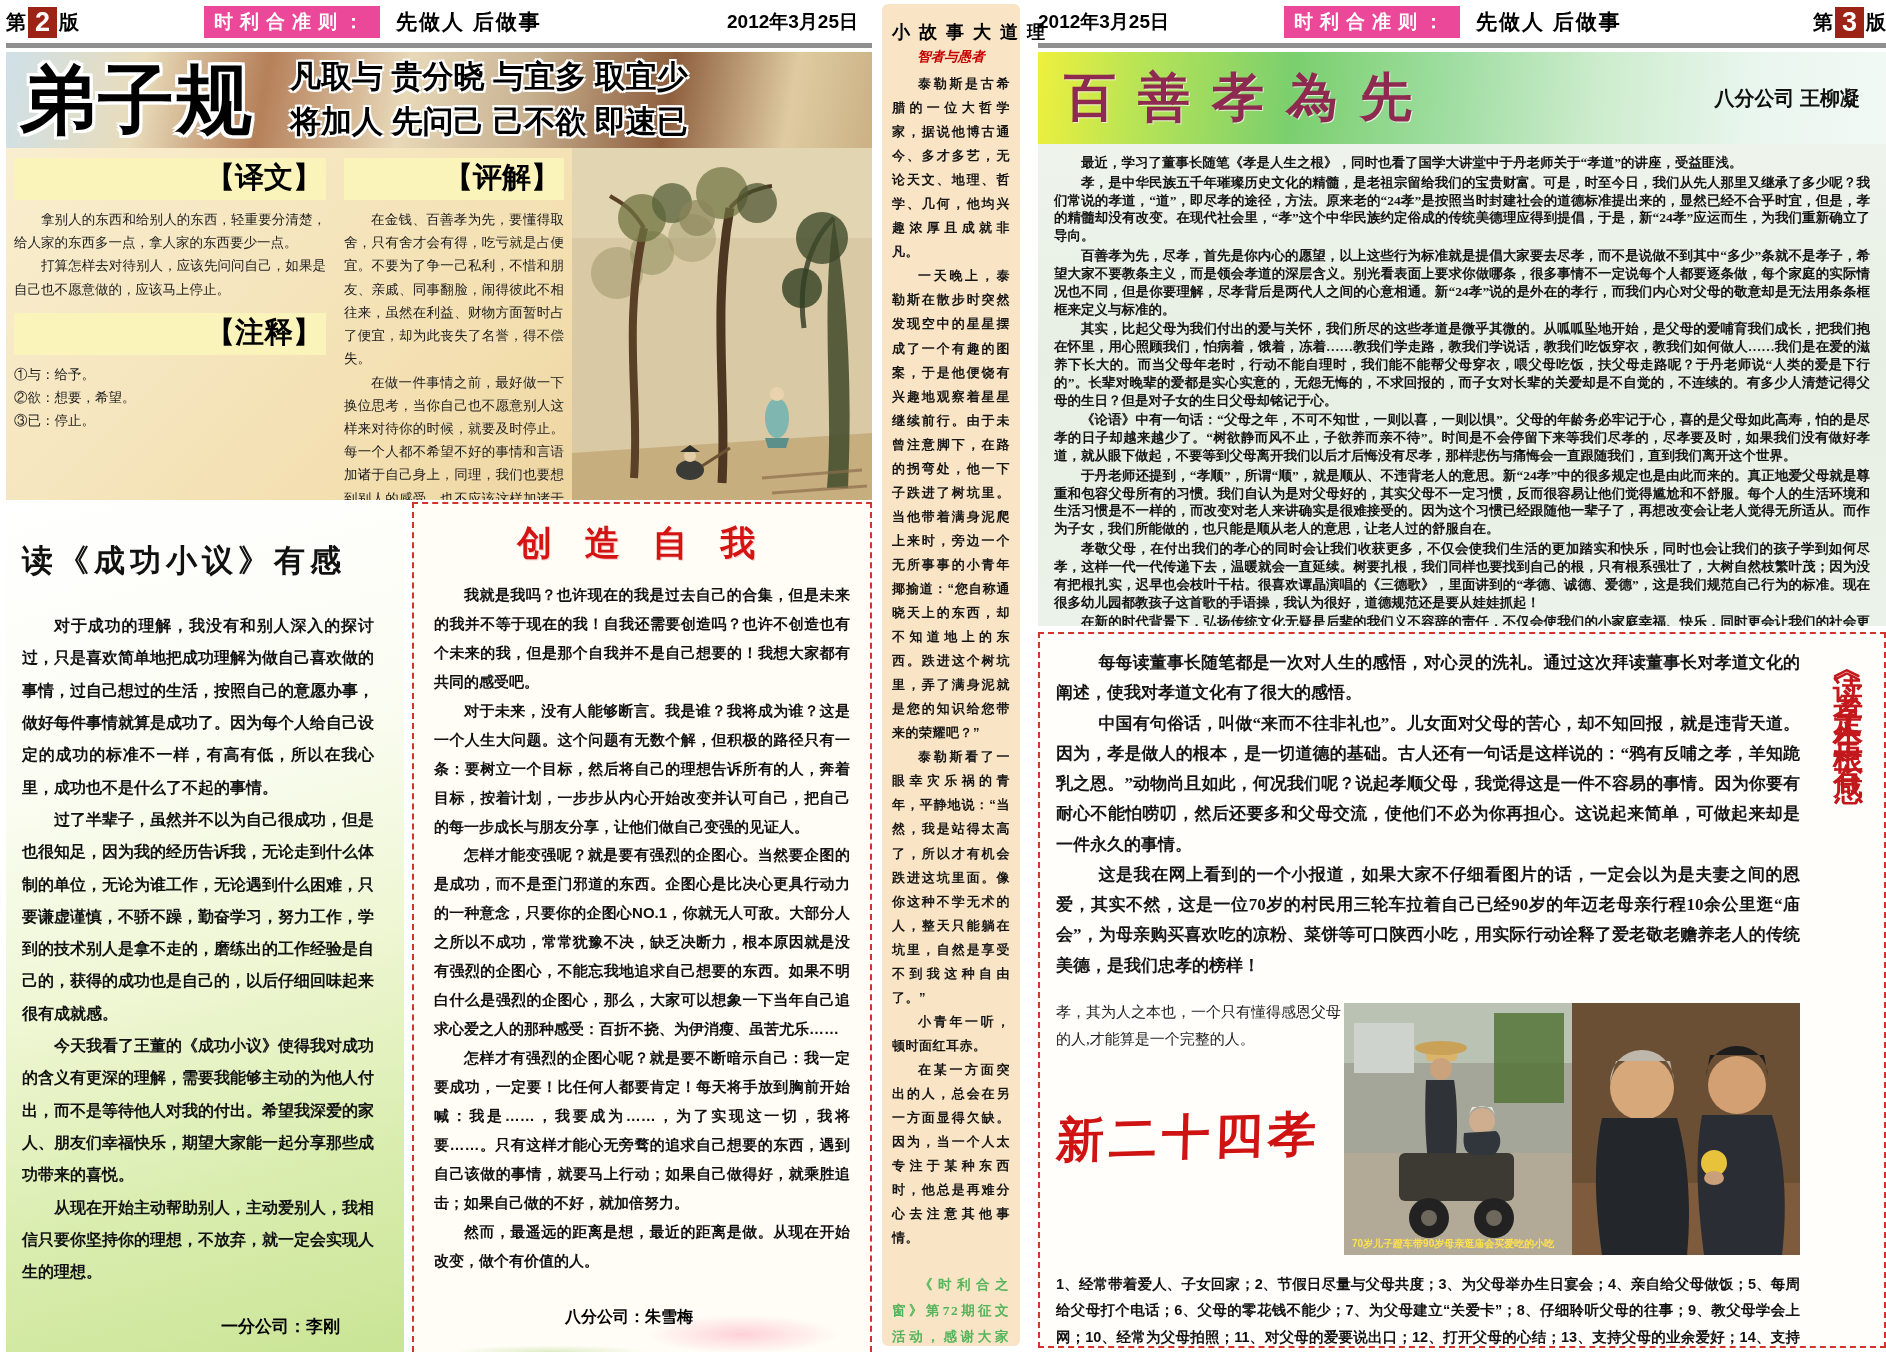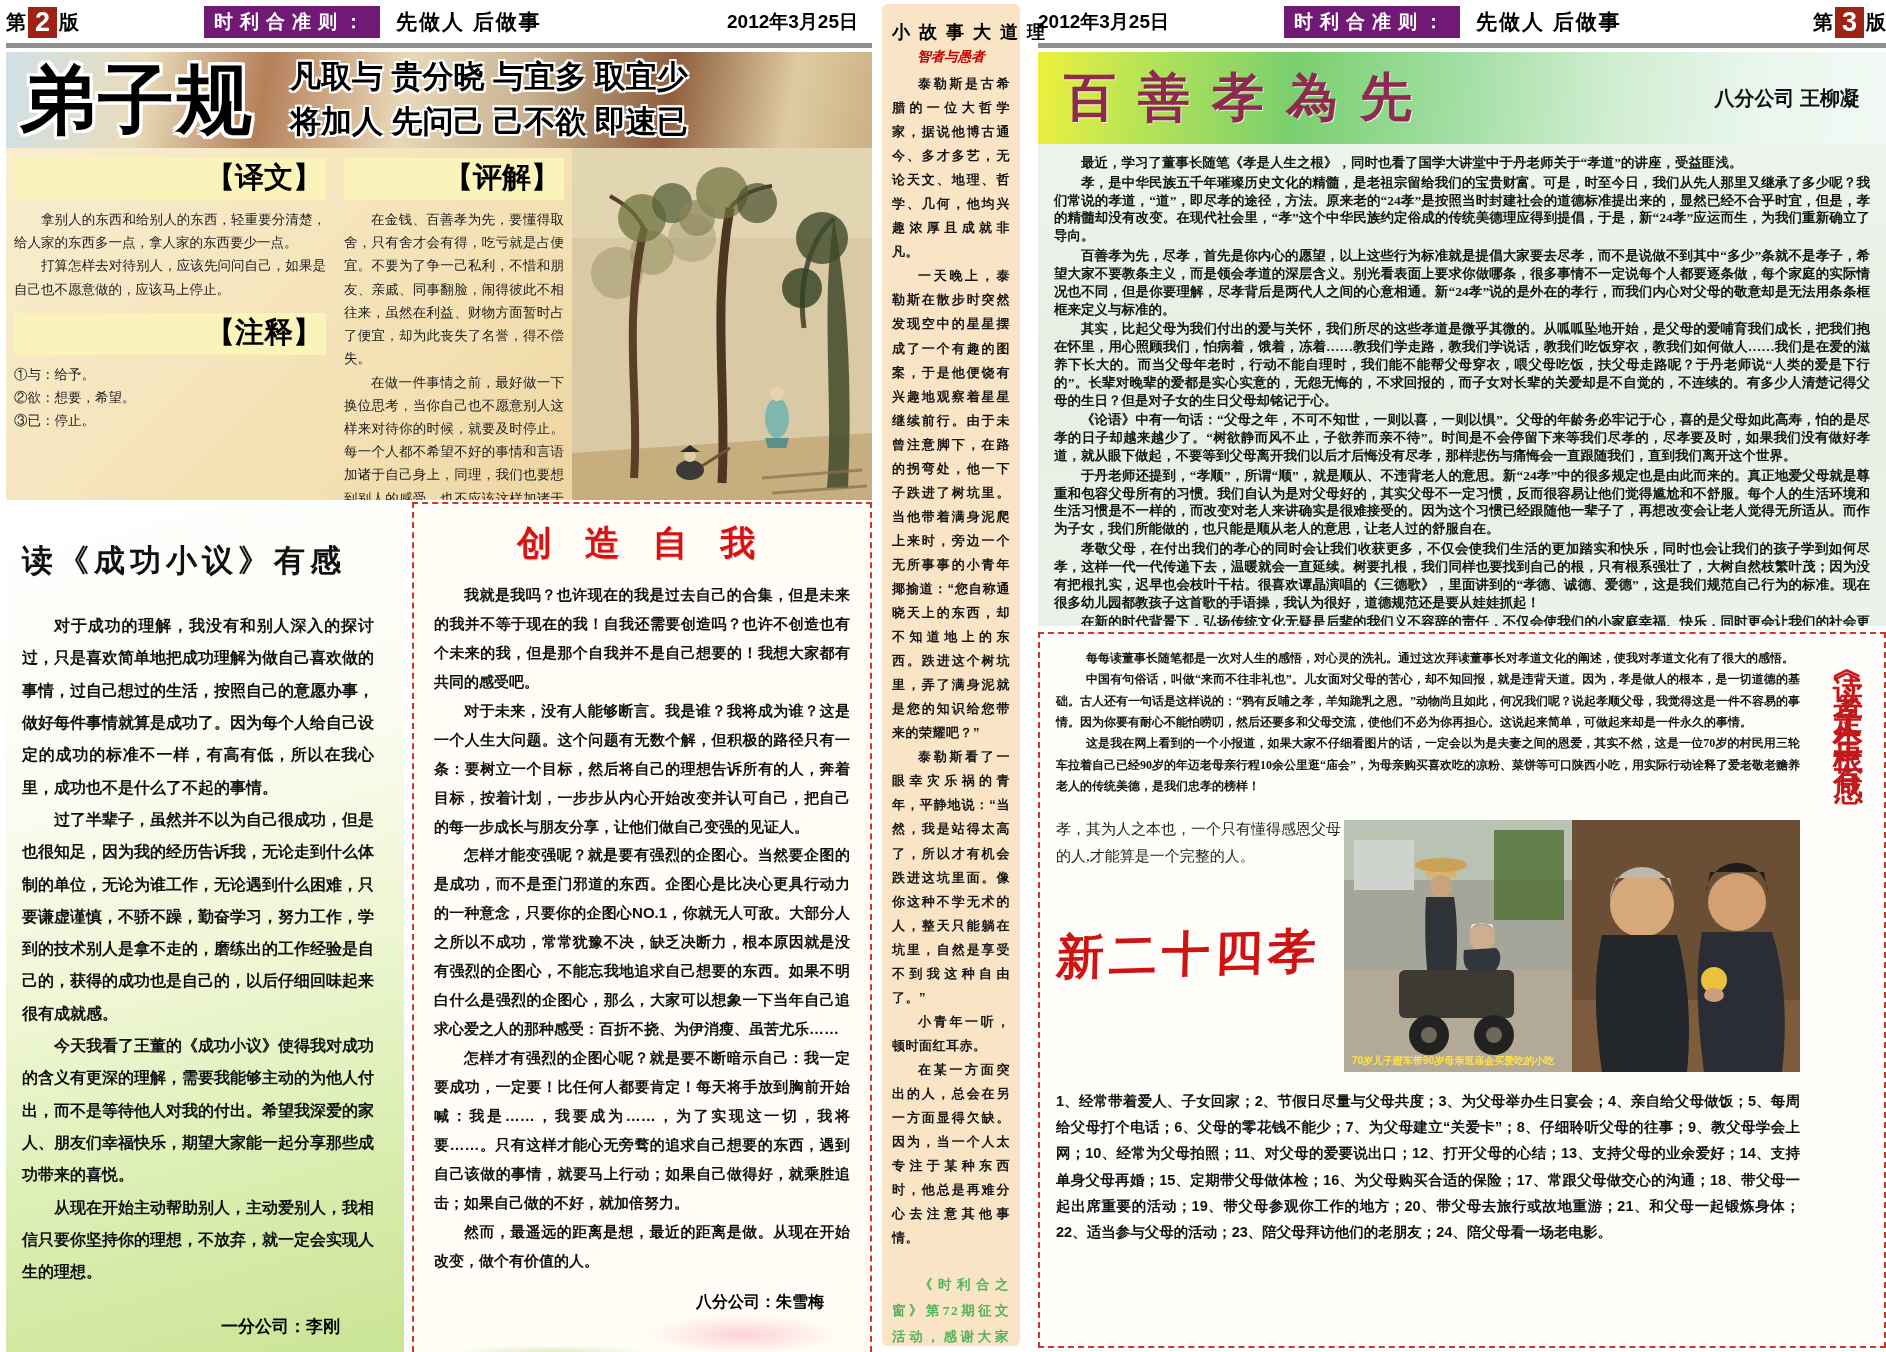--- a/index.html
+++ b/index.html
@@ -3,21 +3,21 @@
 <meta charset="utf-8">
 <style>
   * { margin:0; padding:0; box-sizing:border-box; }
   html,body { width:1886px; height:1352px; background:#fff; font-family:"Liberation Sans", sans-serif; overflow:hidden; }
   .spread { display:flex; width:1886px; height:1352px; padding:4px 4px 6px 6px; }
 
   
   .pghead { display:flex; align-items:center; height:36px; }
   .pgno { font-size:20px; font-weight:bold; }
   .nobox { display:inline-block; background:#9e2317; color:#fff; font-size:27px; font-weight:bold; padding:0 7px; margin:0 2px; }
-  .mottobox { background:#701a75; color:#fff; font-size:19px; font-weight:bold; letter-spacing:7px; padding:3px 10px; }
+  .mottobox { background:#ec4899; color:#fff; font-size:19px; font-weight:bold; letter-spacing:7px; padding:3px 10px; }
   .motto { font-size:21px; font-weight:bold; margin-left:16px; letter-spacing:2px; }
   .date { font-size:19px; font-weight:bold; }
   .rule { height:5px; background:#8f8f8f; margin-top:3px; }
 
   
   .page-left { width:866px; }
   .sp1 { margin-left:125px; }
   .banner { height:96px; margin-top:4px; position:relative; display:flex; align-items:center;
     background:linear-gradient(100deg,#cfe0e8 0%,#e9dcba 16%,#b5805a 30%,#e8d9b9 46%,#c8b291 60%,#8e5f3e 76%,#dfcba2 90%,#cbb184 100%); overflow:hidden; }
   .btitle { font-size:76px; font-weight:900; letter-spacing:2px; color:#000; margin-left:14px; line-height:1;
@@ -35,42 +35,42 @@
   .art1 { width:398px; padding:18px 30px 8px 16px; overflow:hidden;
     background:linear-gradient(165deg,#ffffff 0%,#fbfdf3 30%,#eef6d2 55%,#d9edae 78%,#c9e494 100%); }
   .art1 h2 { font-size:31px; font-weight:800; letter-spacing:5px; margin:20px 0 28px; color:#111; }
   .art1 p { font-size:16px; font-weight:700; line-height:2.02; text-indent:2em; text-align:justify; color:#111; }
   .art1 .sig { text-align:right; padding-right:34px; margin-top:26px; font-size:17px; font-weight:800; }
   .art2box { flex:1; margin-left:8px; border:2px dashed #d2342b; padding:12px 20px 8px; overflow:hidden;
     background:radial-gradient(closest-side at 72% 97%, rgba(255,180,195,.6), rgba(255,255,255,0) 75%),
                radial-gradient(closest-side at 30% 99%, rgba(190,220,150,.5), rgba(255,255,255,0) 70%), #fffdf6; }
   .art2box h2 { text-align:center; color:#d41313; font-family:"Liberation Serif", serif; font-size:35px; font-weight:900; letter-spacing:12px; margin:4px 0 14px; text-shadow:1px 1px 0 #f6caca; }
   .art2box p { font-size:15px; font-weight:700; line-height:1.93; text-indent:2em; text-align:justify; color:#111; }
-  .art2box .sig { text-align:right; padding-right:26px; margin-top:16px; font-size:16px; font-weight:800; }
+  .art2box .sig { text-align:center; padding-right:26px; margin-top:31px; font-size:16px; font-weight:800; }
 
   
   .mid-col { width:138px; margin-left:10px; background:#f9e5c5; padding:16px 10px 10px; border-radius:6px; }
   .mid-title { font-size:18px; font-weight:900; letter-spacing:2px; text-align:center; white-space:nowrap; }
   .mid-sub { color:#c40000; text-align:center; font-family:"Liberation Serif", serif; font-style:italic; font-weight:bold; font-size:13.5px; margin:4px 0 6px; }
   .mid-col p { font-size:13px; font-weight:600; line-height:1.85; text-indent:2em; text-align:justify; color:#151515; letter-spacing:.5px; }
   .mid-note p { color:#55b45c; font-family:"Liberation Serif", serif; font-weight:bold; font-size:13.5px; letter-spacing:1.5px; line-height:1.9; margin-top:22px; }
 
   
   .page-right { width:848px; margin-left:18px; }
   .sp2 { margin-left:115px; }
   .banner2 { height:92px; margin-top:4px; display:flex; align-items:center; padding:0 26px;
     background:linear-gradient(95deg,#eef03e 0%,#b8e455 12%,#7bcf6e 30%,#9eddA0 48%,#cdeccd 66%,#e9f6ee 84%,#f2f9f4 100%); }
   .title2 { font-family:"Liberation Serif", serif; font-size:52px; font-weight:bold; color:#8e2a50; letter-spacing:22px; white-space:nowrap; text-shadow:1px 1px 0 rgba(255,255,255,.7); }
   .byline { margin-left:auto; font-size:20px; font-weight:bold; color:#101010; white-space:nowrap; }
   .art3 { height:482px; padding:10px 16px 0; overflow:hidden;
     background:linear-gradient(180deg,#eef4ec 0%,#e7efe4 45%,#ebf2e9 100%); }
   .art3 p { font-family:"Liberation Serif", serif; font-size:13.5px; font-weight:600; line-height:1.32; text-indent:2em; text-align:justify; color:#141414; margin-bottom:2px; }
   .boxkao { margin-top:6px; border:2px dashed #d2342b; height:716px; position:relative; padding:14px 84px 8px 16px; background:#fffefb; overflow:hidden; }
   .boxkao .vtitle { position:absolute; right:16px; top:16px; writing-mode:vertical-rl; text-orientation:upright; color:#c3181c; font-family:"Liberation Serif", serif; font-weight:900; font-size:30px; letter-spacing:10px; height:600px; }
-  .box-paras p { font-size:12px; font-weight:600; line-height:1.78; text-indent:2.5em; text-align:justify; font-family:"Liberation Serif", serif; color:#141414; }
+  .box-paras p { font-size:17px; font-weight:600; line-height:1.78; text-indent:2.5em; text-align:justify; font-family:"Liberation Serif", serif; color:#141414; }
   .box-mid { display:flex; margin-top:18px; }
   .quotecol { width:360px; }
   .quote p { font-family:"Liberation Serif", serif; font-size:15px; line-height:1.8; color:#222; }
   .quoterow { display:flex; font-family:"Liberation Serif", serif; font-size:15px; }
   .qsig { margin-left:90px; font-size:16.5px; font-family:"Liberation Serif", serif; }
   .list-title { color:#cf1212; font-family:"Liberation Serif", serif; font-size:48px; font-weight:900; letter-spacing:5px; transform:rotate(-1.5deg) skewX(-3deg); margin-top:52px; white-space:nowrap; }
   .photos { margin-left:auto; display:flex; margin-top:4px; }
   .listwrap { margin-top:16px; }
   .listwrap p { font-size:14.5px; font-weight:600; line-height:1.82; text-align:justify; color:#111; }
 </style>

